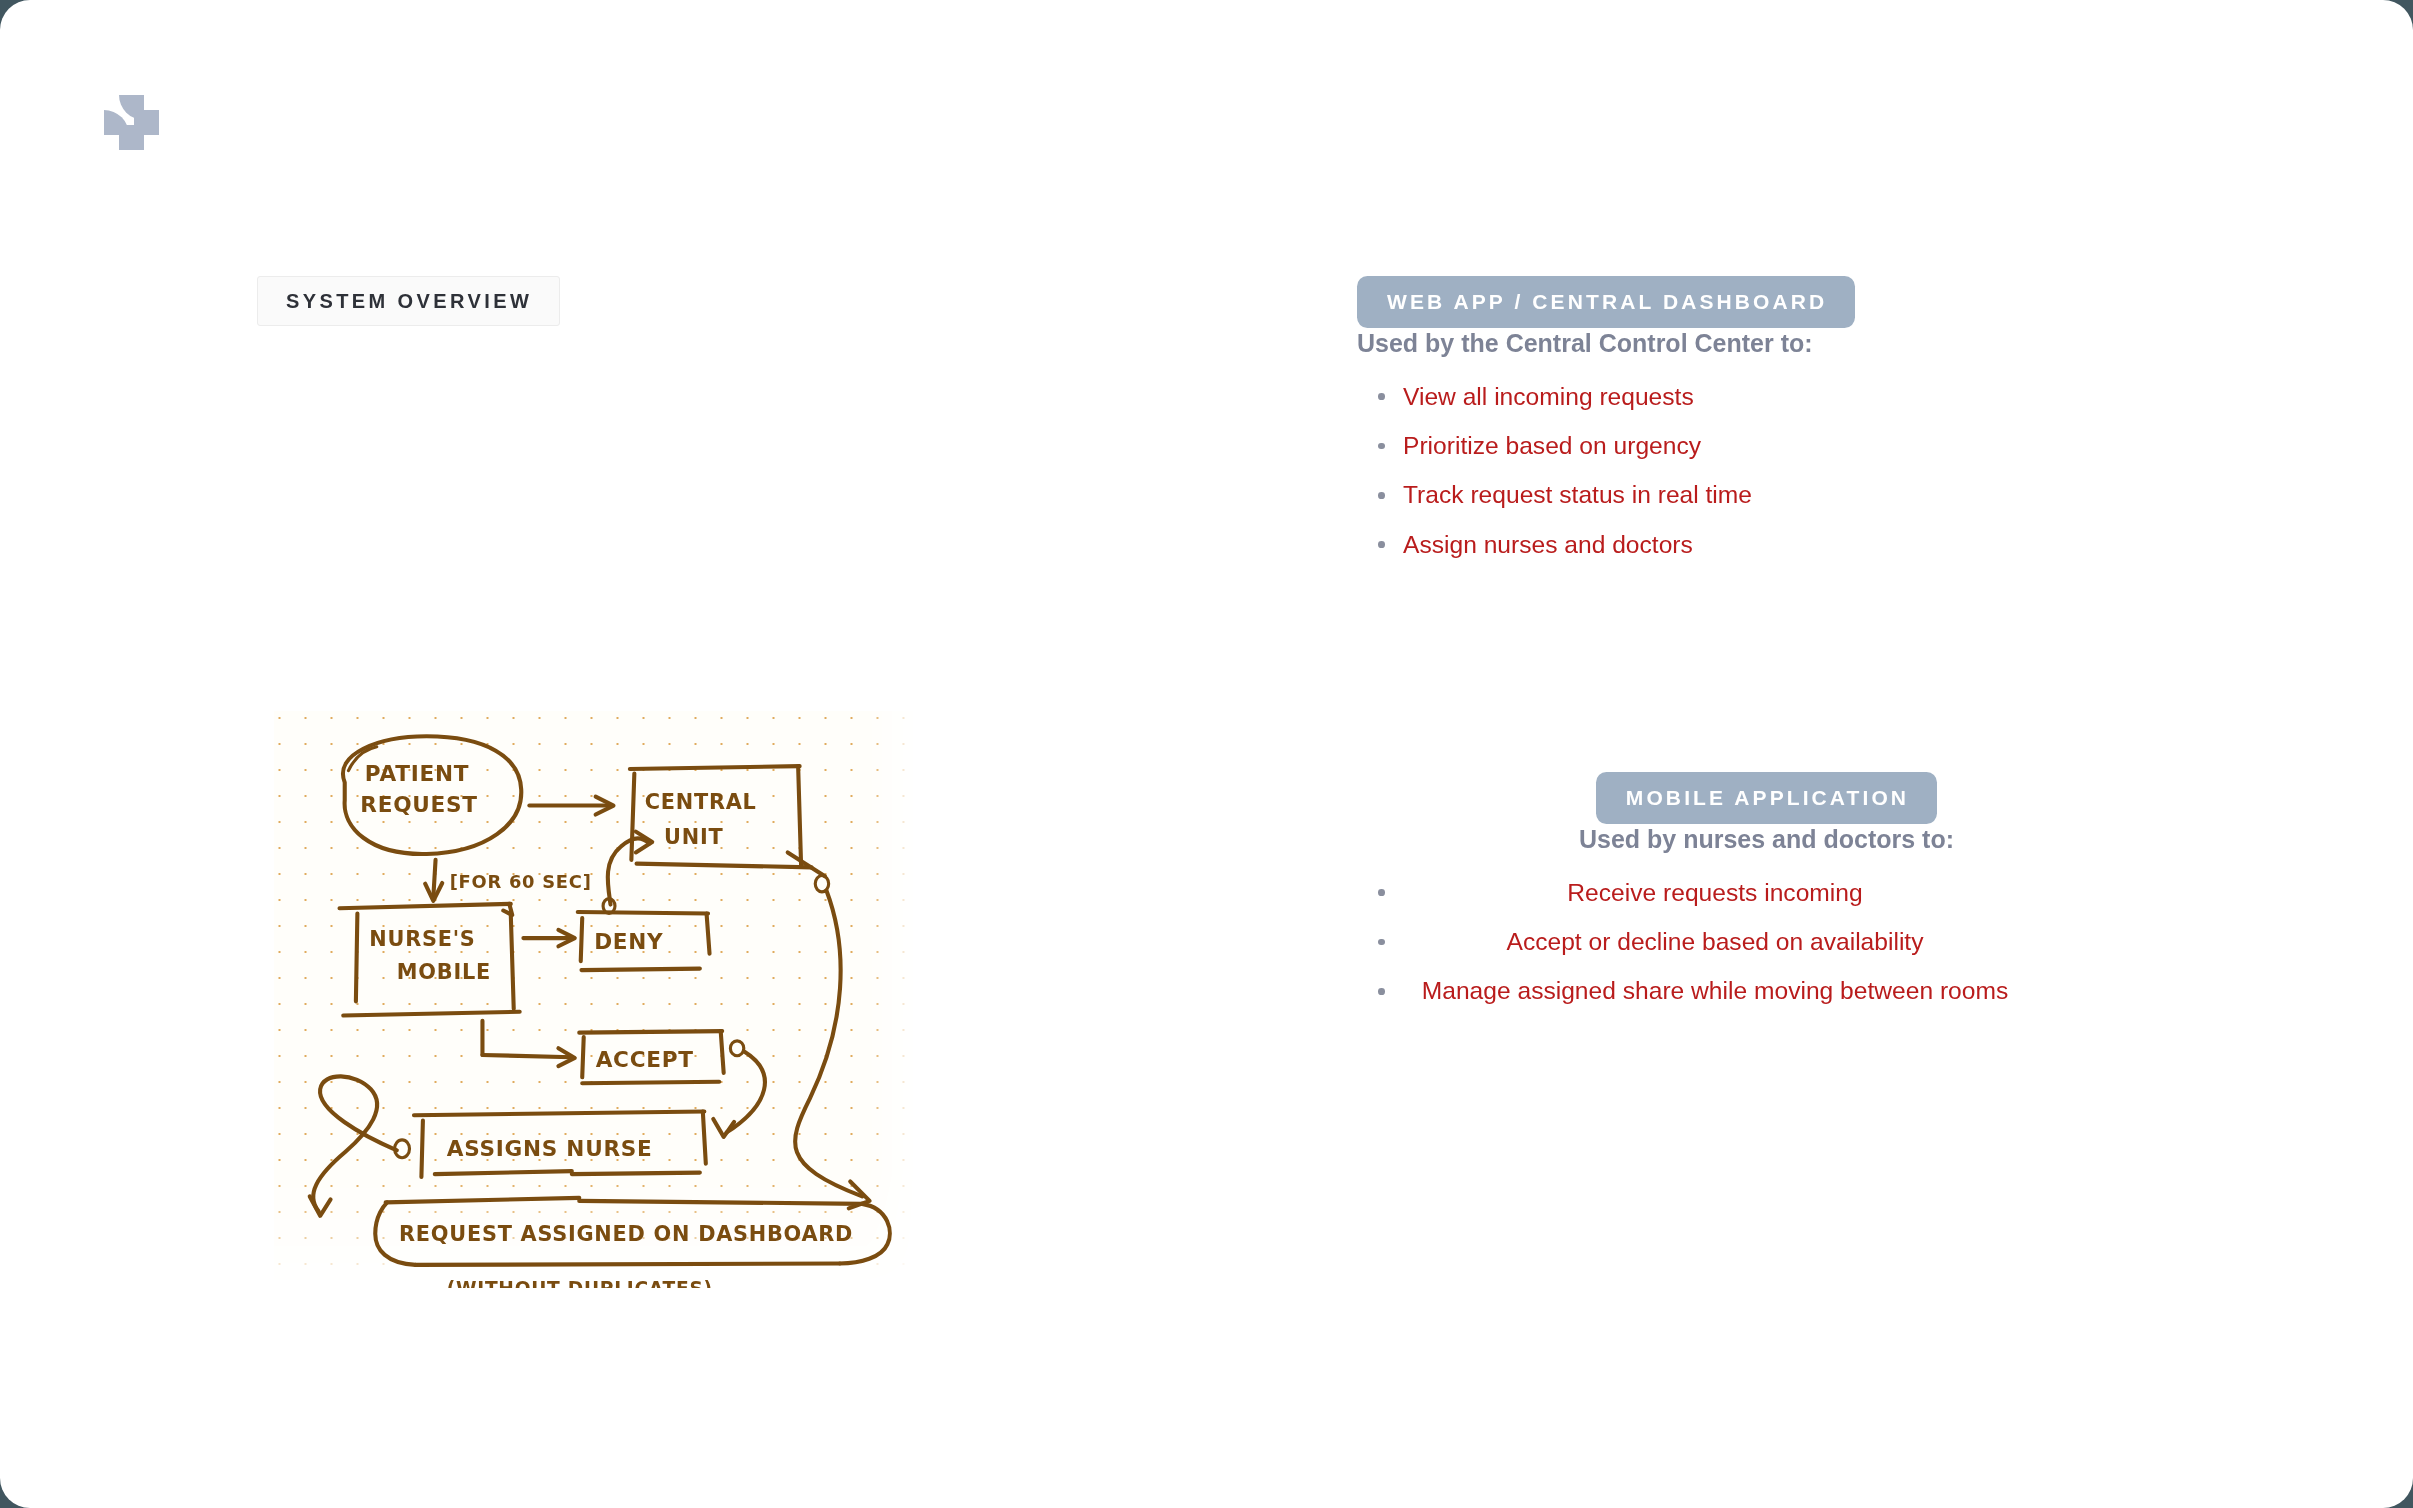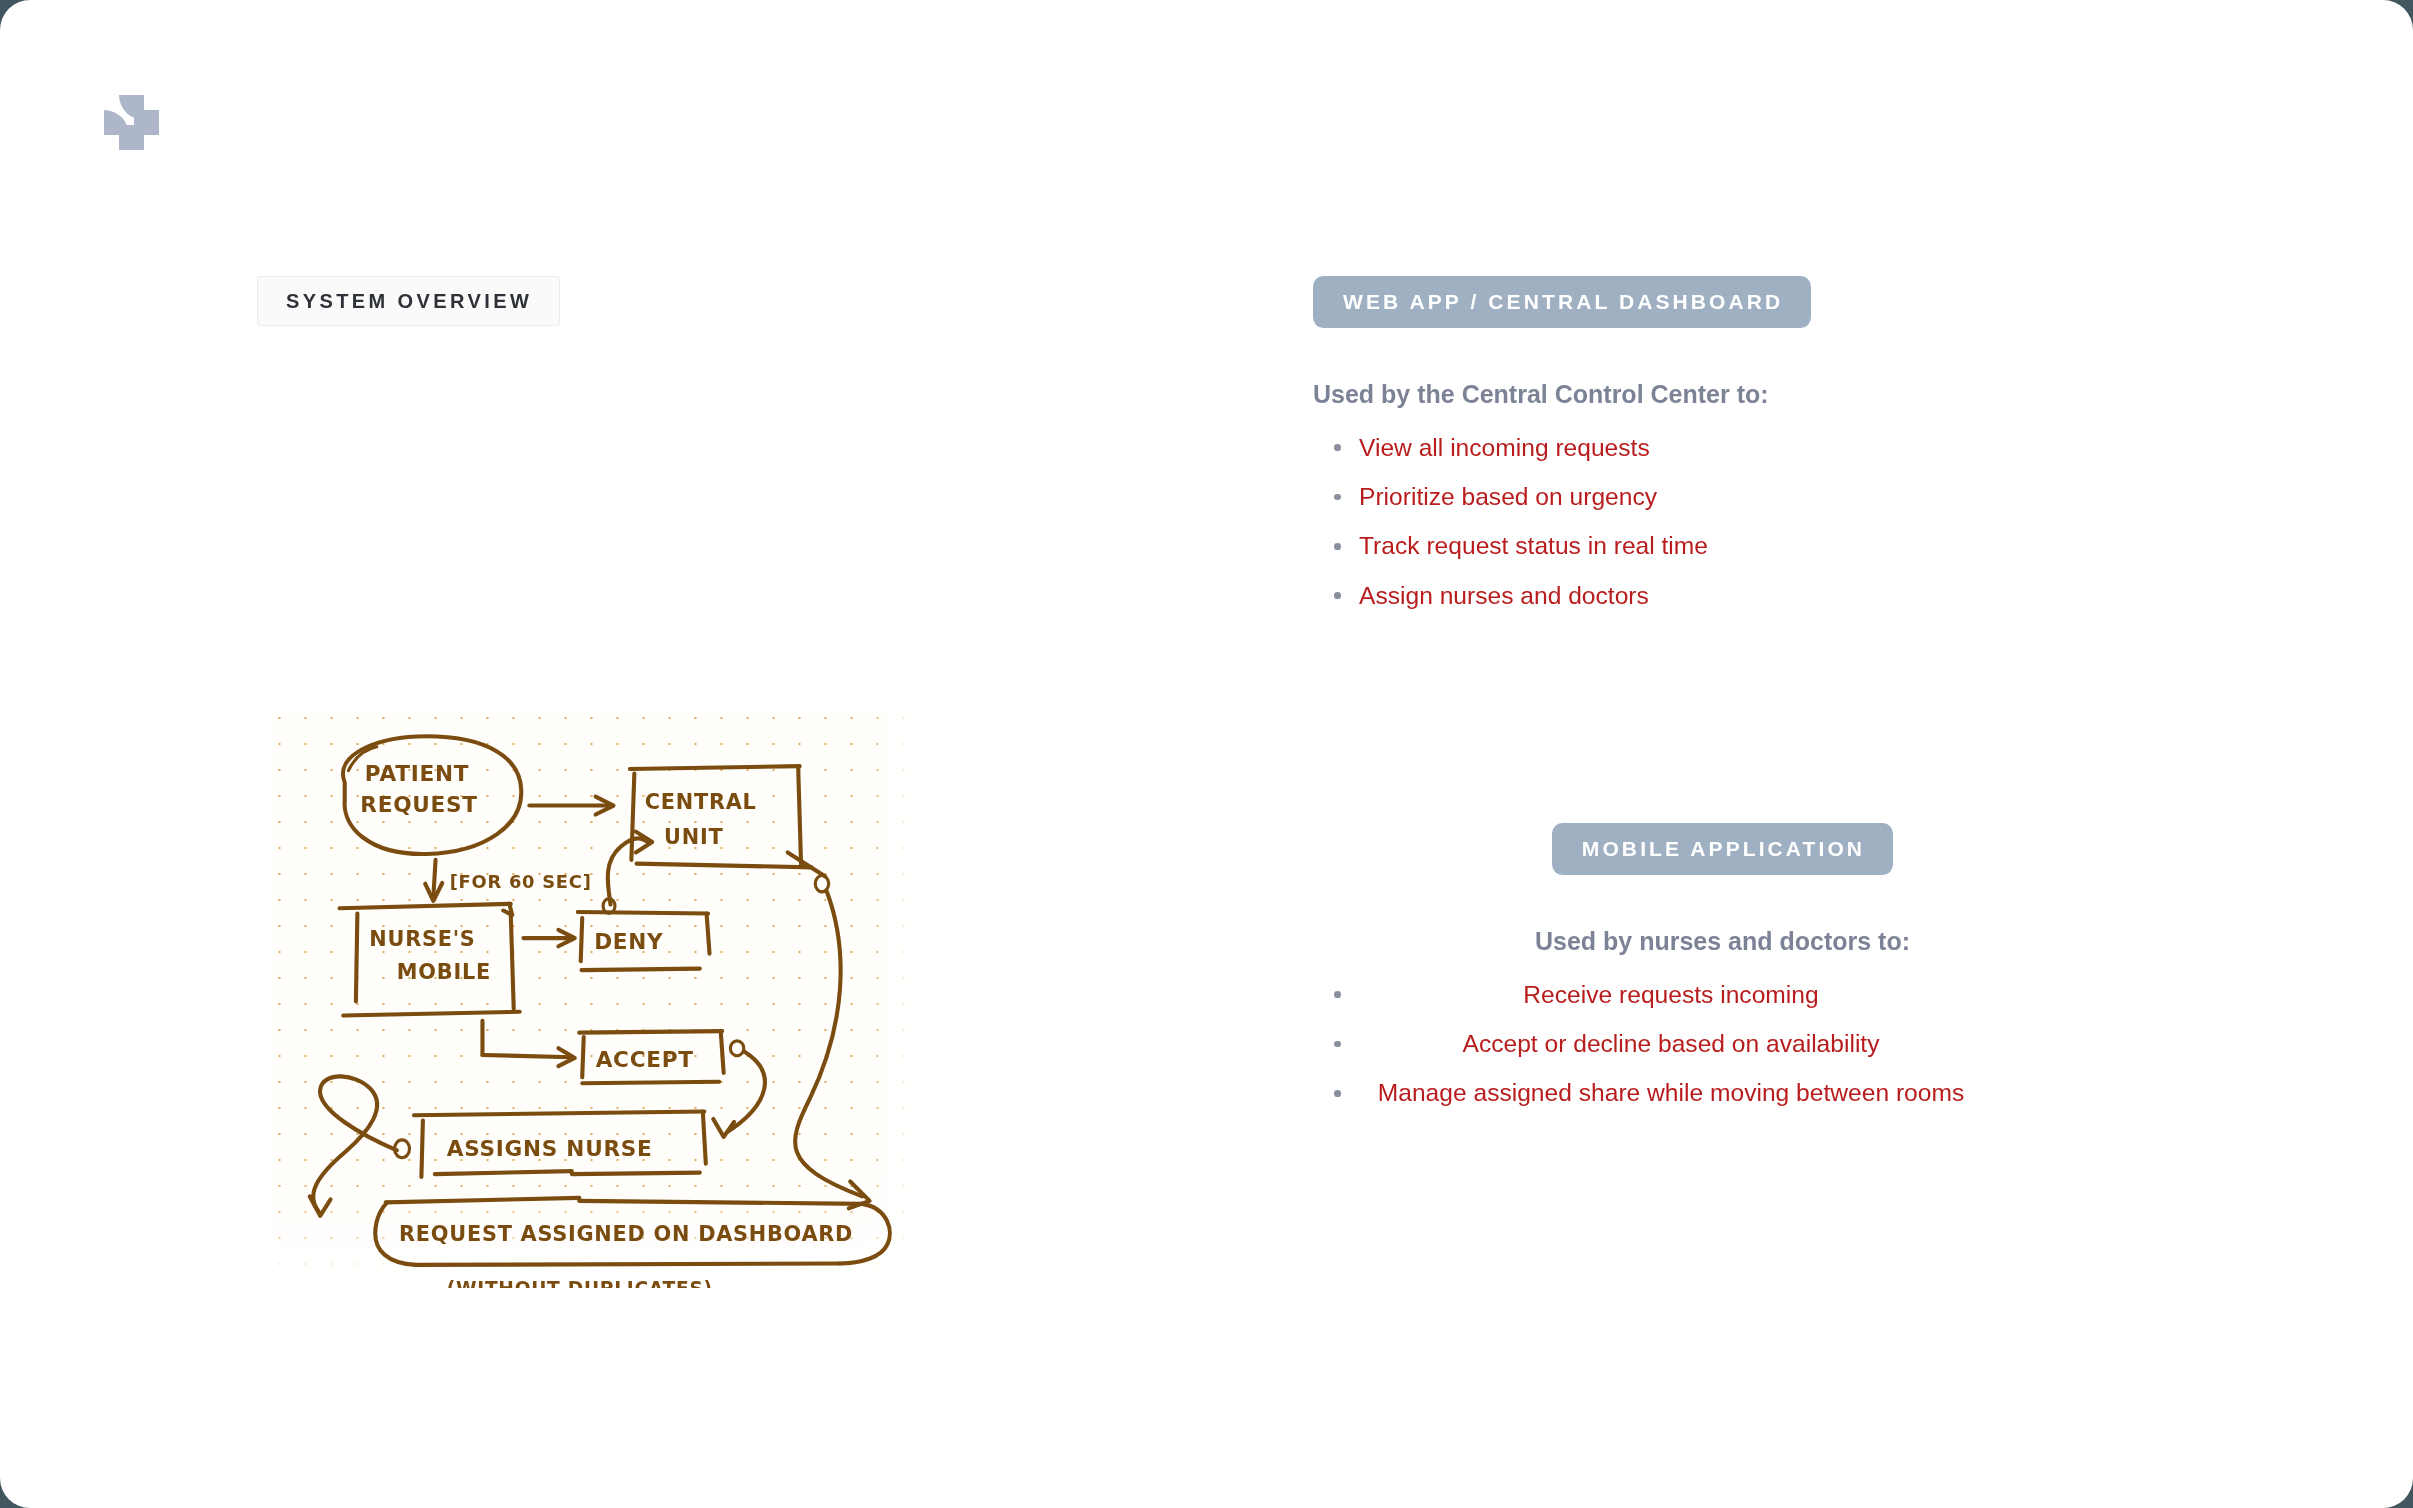--- a/index.html
+++ b/index.html
@@ -41,21 +41,21 @@
 
   
   .left-col {
     position: absolute;
     left: 257px;
     top: 276px;
     width: 745px;
   }
   .right-col {
     position: absolute;
-    left: 1313px;
+    left: 1357px;
     top: 276px;
     width: 819px;
   }
 
   
   .badge-outline {
     display: inline-block;
     background: #fafafa;
     border: 0.7px solid #ececec;
     border-radius: 3px;
@@ -128,21 +128,20 @@
     font-size: 21px;
     font-weight: 700;
     letter-spacing: 3.1px;
     color: #ffffff;
     line-height: 1;
   }
 
   
   .rsection + .rsection { margin-top: 209px; text-align: center; }
   .rsection .sub {
-    margin-top: 51px;
     font-size: 25px;
     font-weight: 700;
     color: #7d8396;
     line-height: 1.2;
   }
   .rsection ul {
     margin-top: 20px;
     list-style: none;
   }
   .rsection li {

